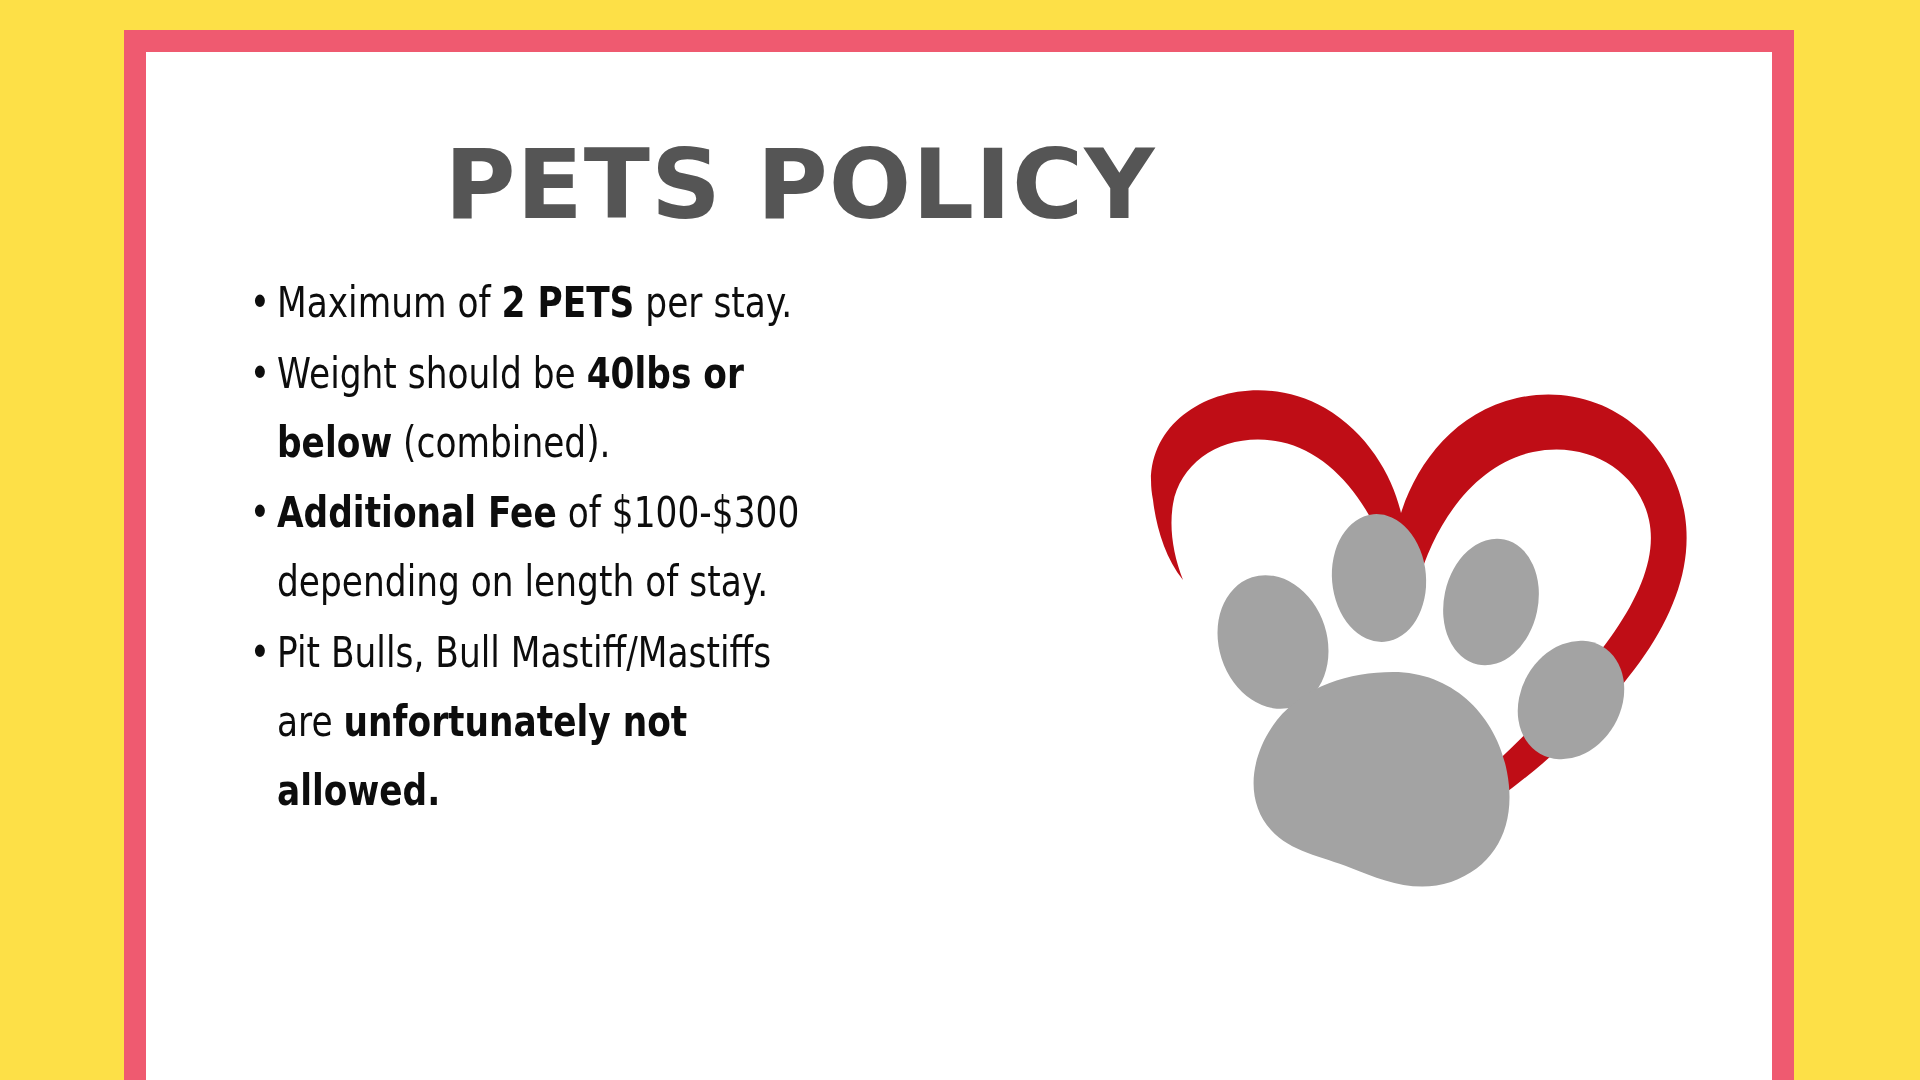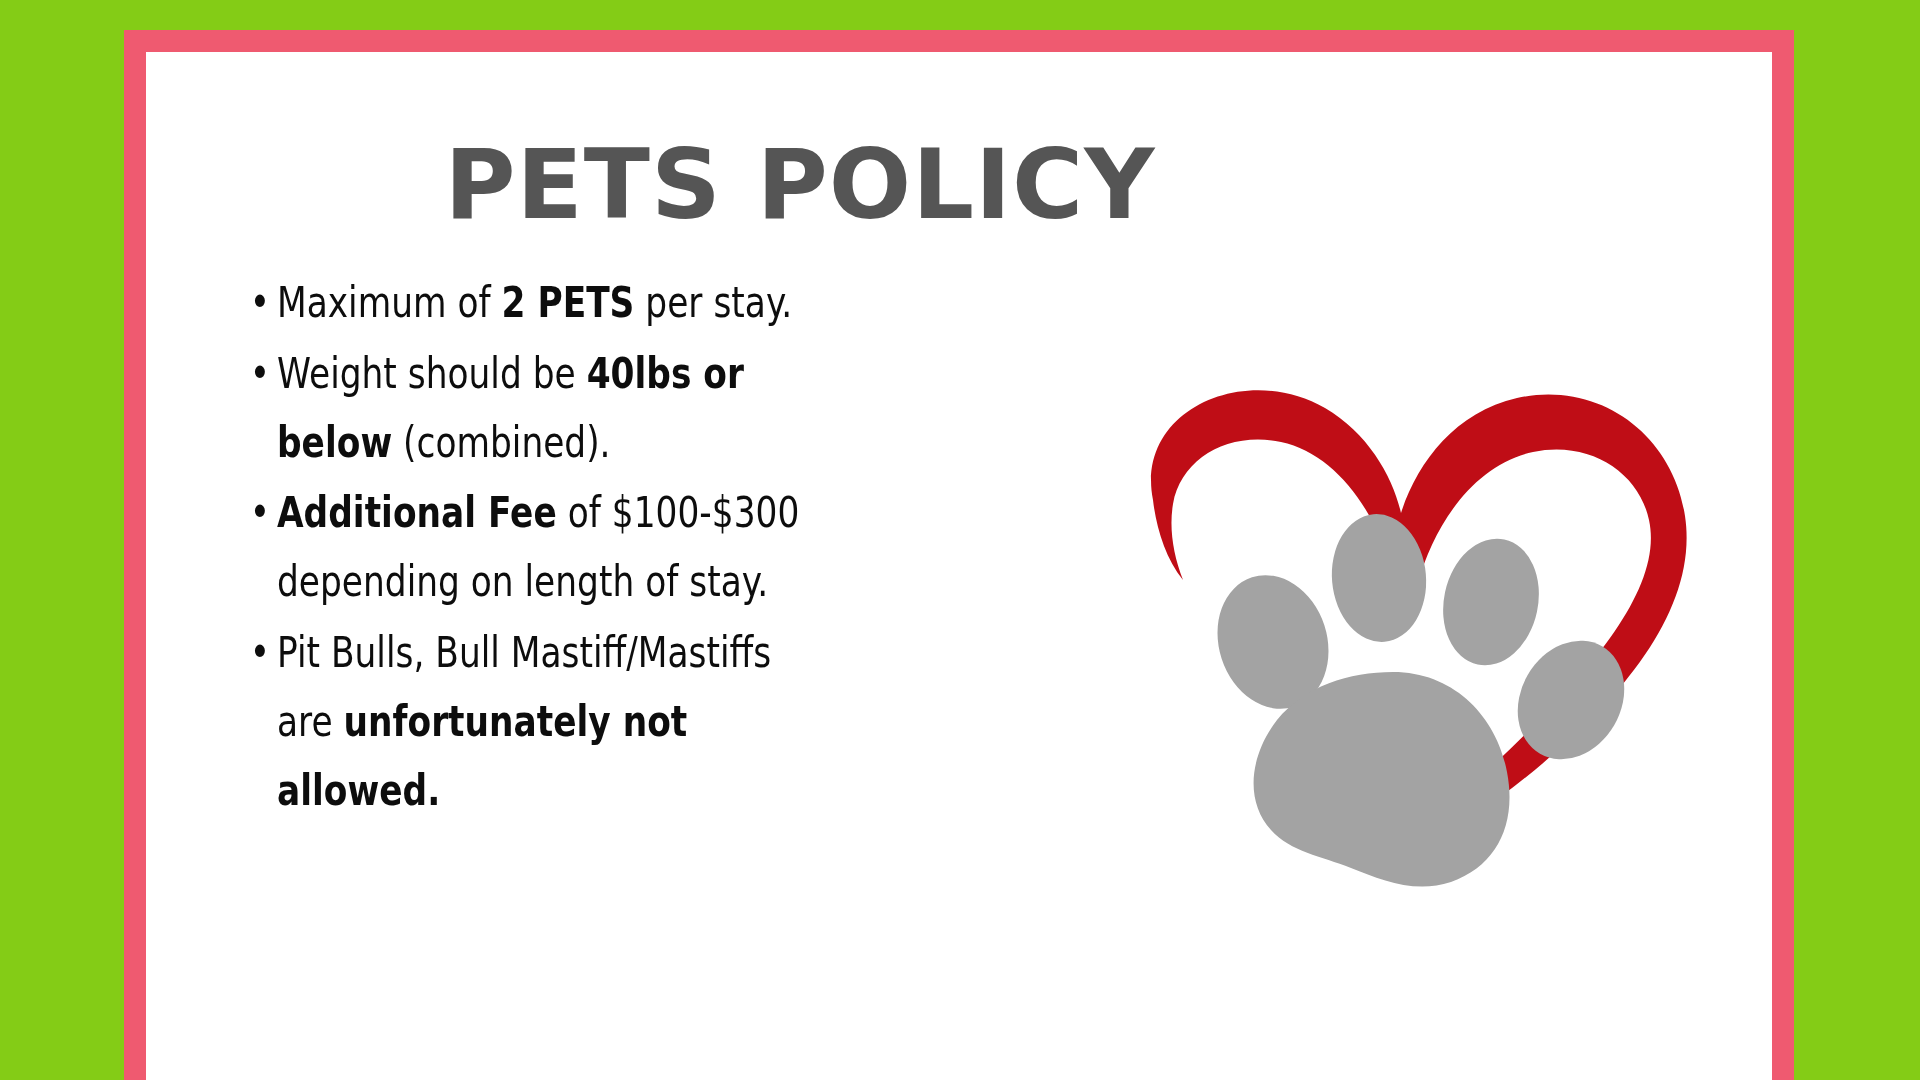--- a/index.html
+++ b/index.html
@@ -11,21 +11,21 @@
     width: 1920px;
     height: 1080px;
     overflow: hidden;
     font-family: "Liberation Sans", sans-serif;
   }
 
   #poster {
     position: relative;
     width: 1920px;
     height: 1080px;
-    background: #84cc16;
+    background: #fde047;
   }
 
   
   #frame {
     position: absolute;
     left: 124px;
     top: 30px;
     width: 1670px;
     height: 1095px;      
     border: 22px solid #ef5a70;

